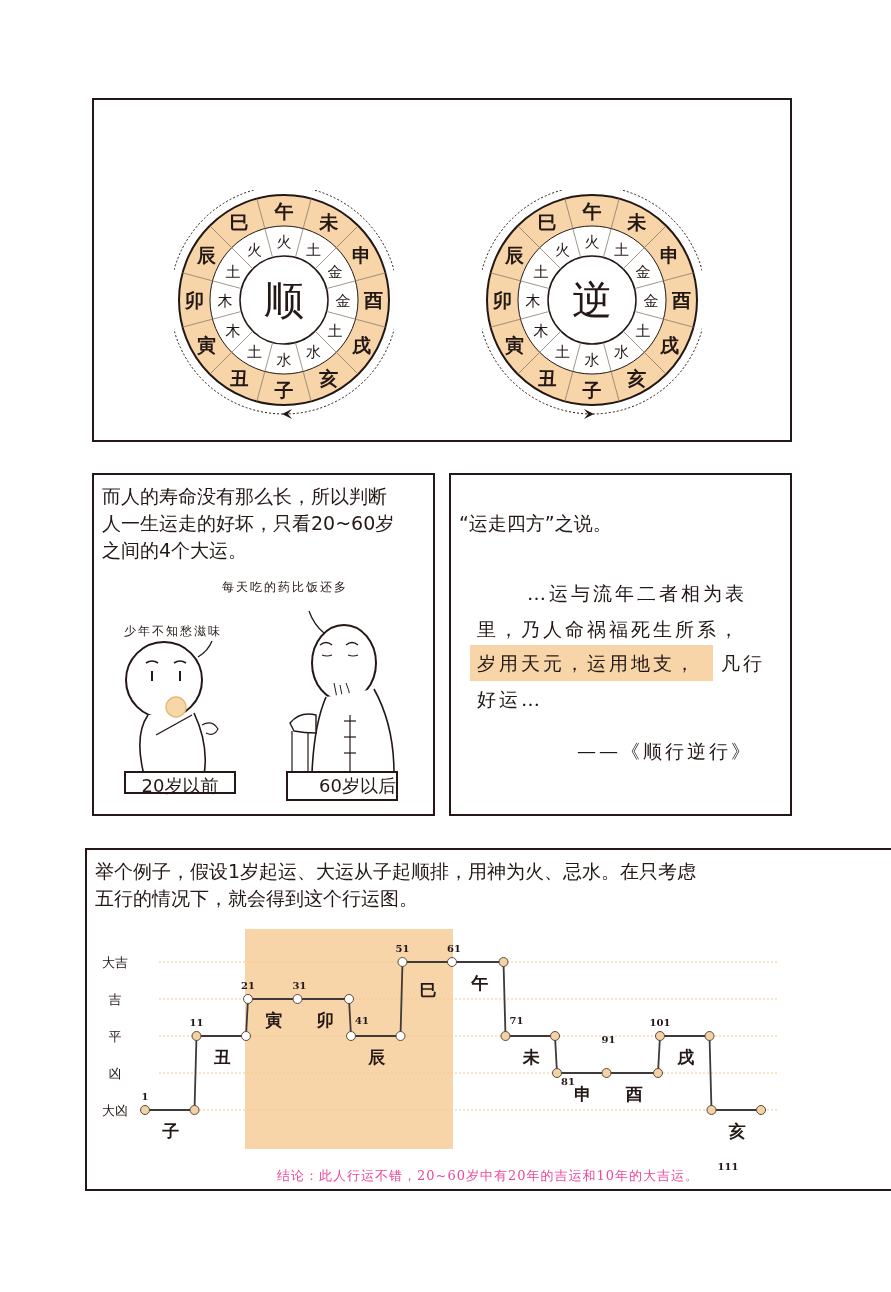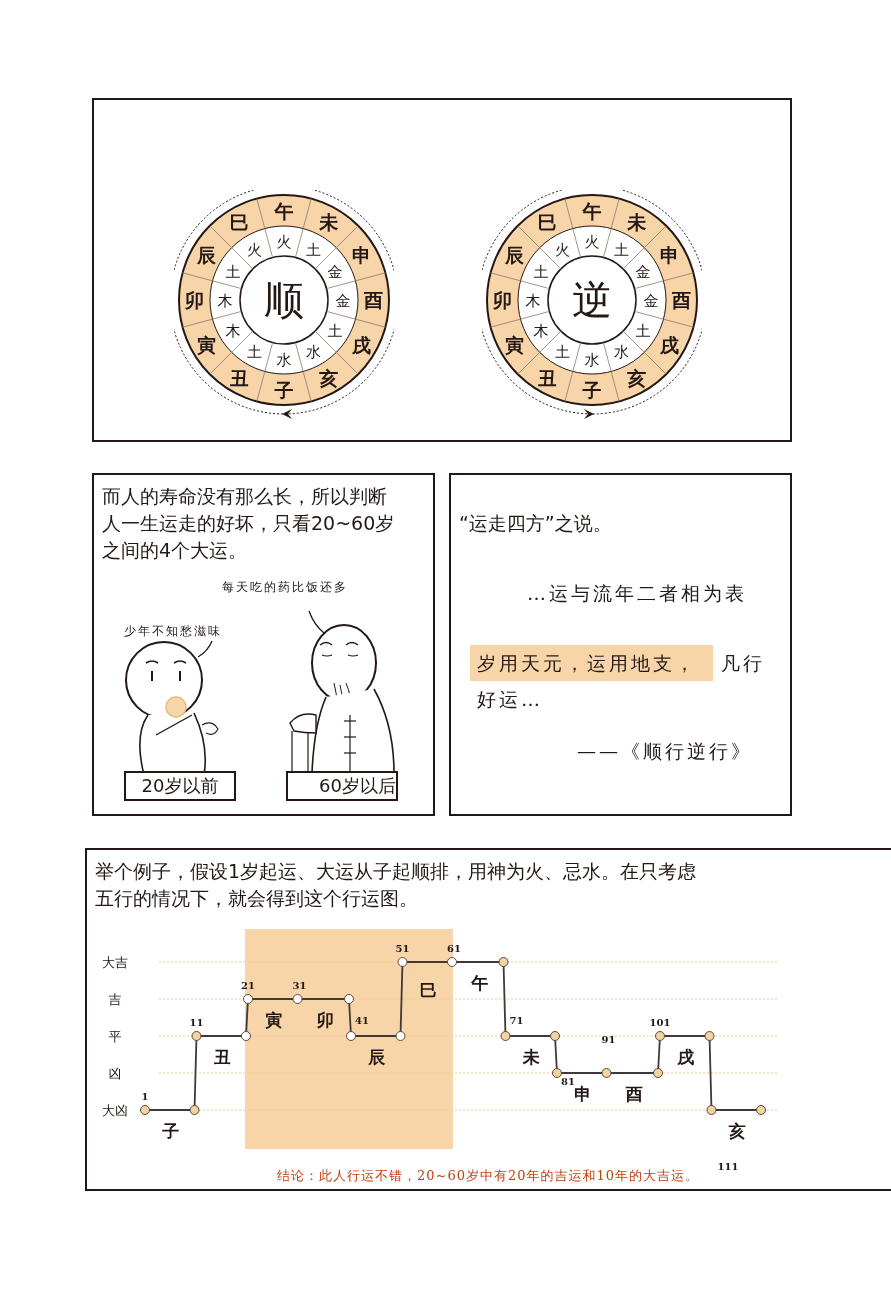--- a/index.html
+++ b/index.html
@@ -6,21 +6,21 @@
   body{width:891px;height:1292px;position:relative;overflow:hidden;font-family:"DejaVu Sans","Liberation Sans",sans-serif;color:#231815;}
   .panel{position:absolute;border:2px solid #231815;background:#fff;box-sizing:border-box;}
   .caption{position:absolute;font-size:19px;line-height:27px;letter-spacing:0px;color:#231815;}
   .wheel{position:absolute;width:220px;height:220px;}
   .wheel svg{position:absolute;left:0;top:0;}
   .label-box{position:absolute;border:2px solid #231815;background:#fff;font-size:18px;text-align:center;line-height:26px;box-sizing:border-box;}
   .speech{position:absolute;font-family:"DejaVu Serif","Liberation Serif",serif;font-size:12px;color:#231815;letter-spacing:2px;}
   .quote{position:absolute;font-family:"DejaVu Serif","Liberation Serif",serif;font-size:19px;color:#231815;letter-spacing:3px;line-height:36px;}
   .hl{position:absolute;background:#f8d5a8;}
   .chart-svg{position:absolute;left:0;top:0;}
-  .conclusion{position:absolute;font-family:"DejaVu Serif","Liberation Serif",serif;font-size:13px;color:#c2410c;letter-spacing:1px;}
+  .conclusion{position:absolute;font-family:"DejaVu Serif","Liberation Serif",serif;font-size:13px;color:#ec4899;letter-spacing:1px;}
 </style>
 </head>
 <body>
 
 <div class="panel" style="left:92px;top:98px;width:700px;height:344px;">
 
   <div class="wheel" style="left:80px;top:90px;">
     <svg width="220" height="250" id="wheel-0">
         <circle cx="110" cy="110" r="114" fill="none" stroke="#231815" stroke-width="1" stroke-dasharray="2 2"></circle>
         <circle cx="110" cy="110" r="105" fill="#f8d5a8" stroke="#231815" stroke-width="2"></circle>
@@ -148,29 +148,30 @@
     <path d="M232 222 Q220 250 218 298 L300 298 Q300 250 280 214" fill="#fff" stroke="#231815" stroke-width="1.6"></path>
     <line x1="256" y1="240" x2="256" y2="296" stroke="#231815" stroke-width="1.2"></line>
     <line x1="250" y1="246" x2="262" y2="246" stroke="#231815" stroke-width="1.2"></line>
     <line x1="250" y1="262" x2="262" y2="262" stroke="#231815" stroke-width="1.2"></line>
     <line x1="250" y1="278" x2="262" y2="278" stroke="#231815" stroke-width="1.2"></line>
     <path d="M196 248 Q206 236 222 240 L222 258 Q210 258 200 256 Z" fill="#fff" stroke="#231815" stroke-width="1.4"></path>
     <line x1="198" y1="256" x2="198" y2="298" stroke="#231815" stroke-width="1.2"></line>
     <line x1="214" y1="258" x2="214" y2="298" stroke="#231815" stroke-width="1.2"></line>
   </svg>
 
-  <div class="label-box" style="left:30px;top:296px;width:112px;height:30px;">20岁以前</div>
+  <div class="label-box" style="left:30px;top:296px;width:112px;height:23px;">20岁以前</div>
   <div class="label-box" style="left:192px;top:296px;width:112px;height:30px;text-align:right;">60岁以后</div>
 </div>
 
 <div class="panel" style="left:449px;top:473px;width:343px;height:343px;">
   <div class="caption" style="left:8px;top:35px;">“运走四方”之说。</div>
 
   <div class="hl" style="left:19px;top:170px;width:243px;height:36px;"></div>
   <div class="quote" style="left:76px;top:100px;">…运与流年二者相为表</div>
+  <div class="quote" style="left:26px;top:136px;">里，乃人命祸福死生所系，</div>
   <div class="quote" style="left:26px;top:170px;">岁用天元，运用地支，</div>
   <div class="quote" style="left:270px;top:170px;">凡行</div>
   <div class="quote" style="left:26px;top:206px;">好运…</div>
   <div class="quote" style="left:126px;top:258px;">——《顺行逆行》</div>
 </div>
 
 <div class="panel" style="left:85px;top:848px;width:812px;height:343px;">
   <div class="caption" style="left:8px;top:8px;">举个例子，假设1岁起运、大运从子起顺排，用神为火、忌水。在只考虑</div>
   <div class="caption" style="left:8px;top:35px;">五行的情况下，就会得到这个行运图。</div>
 

